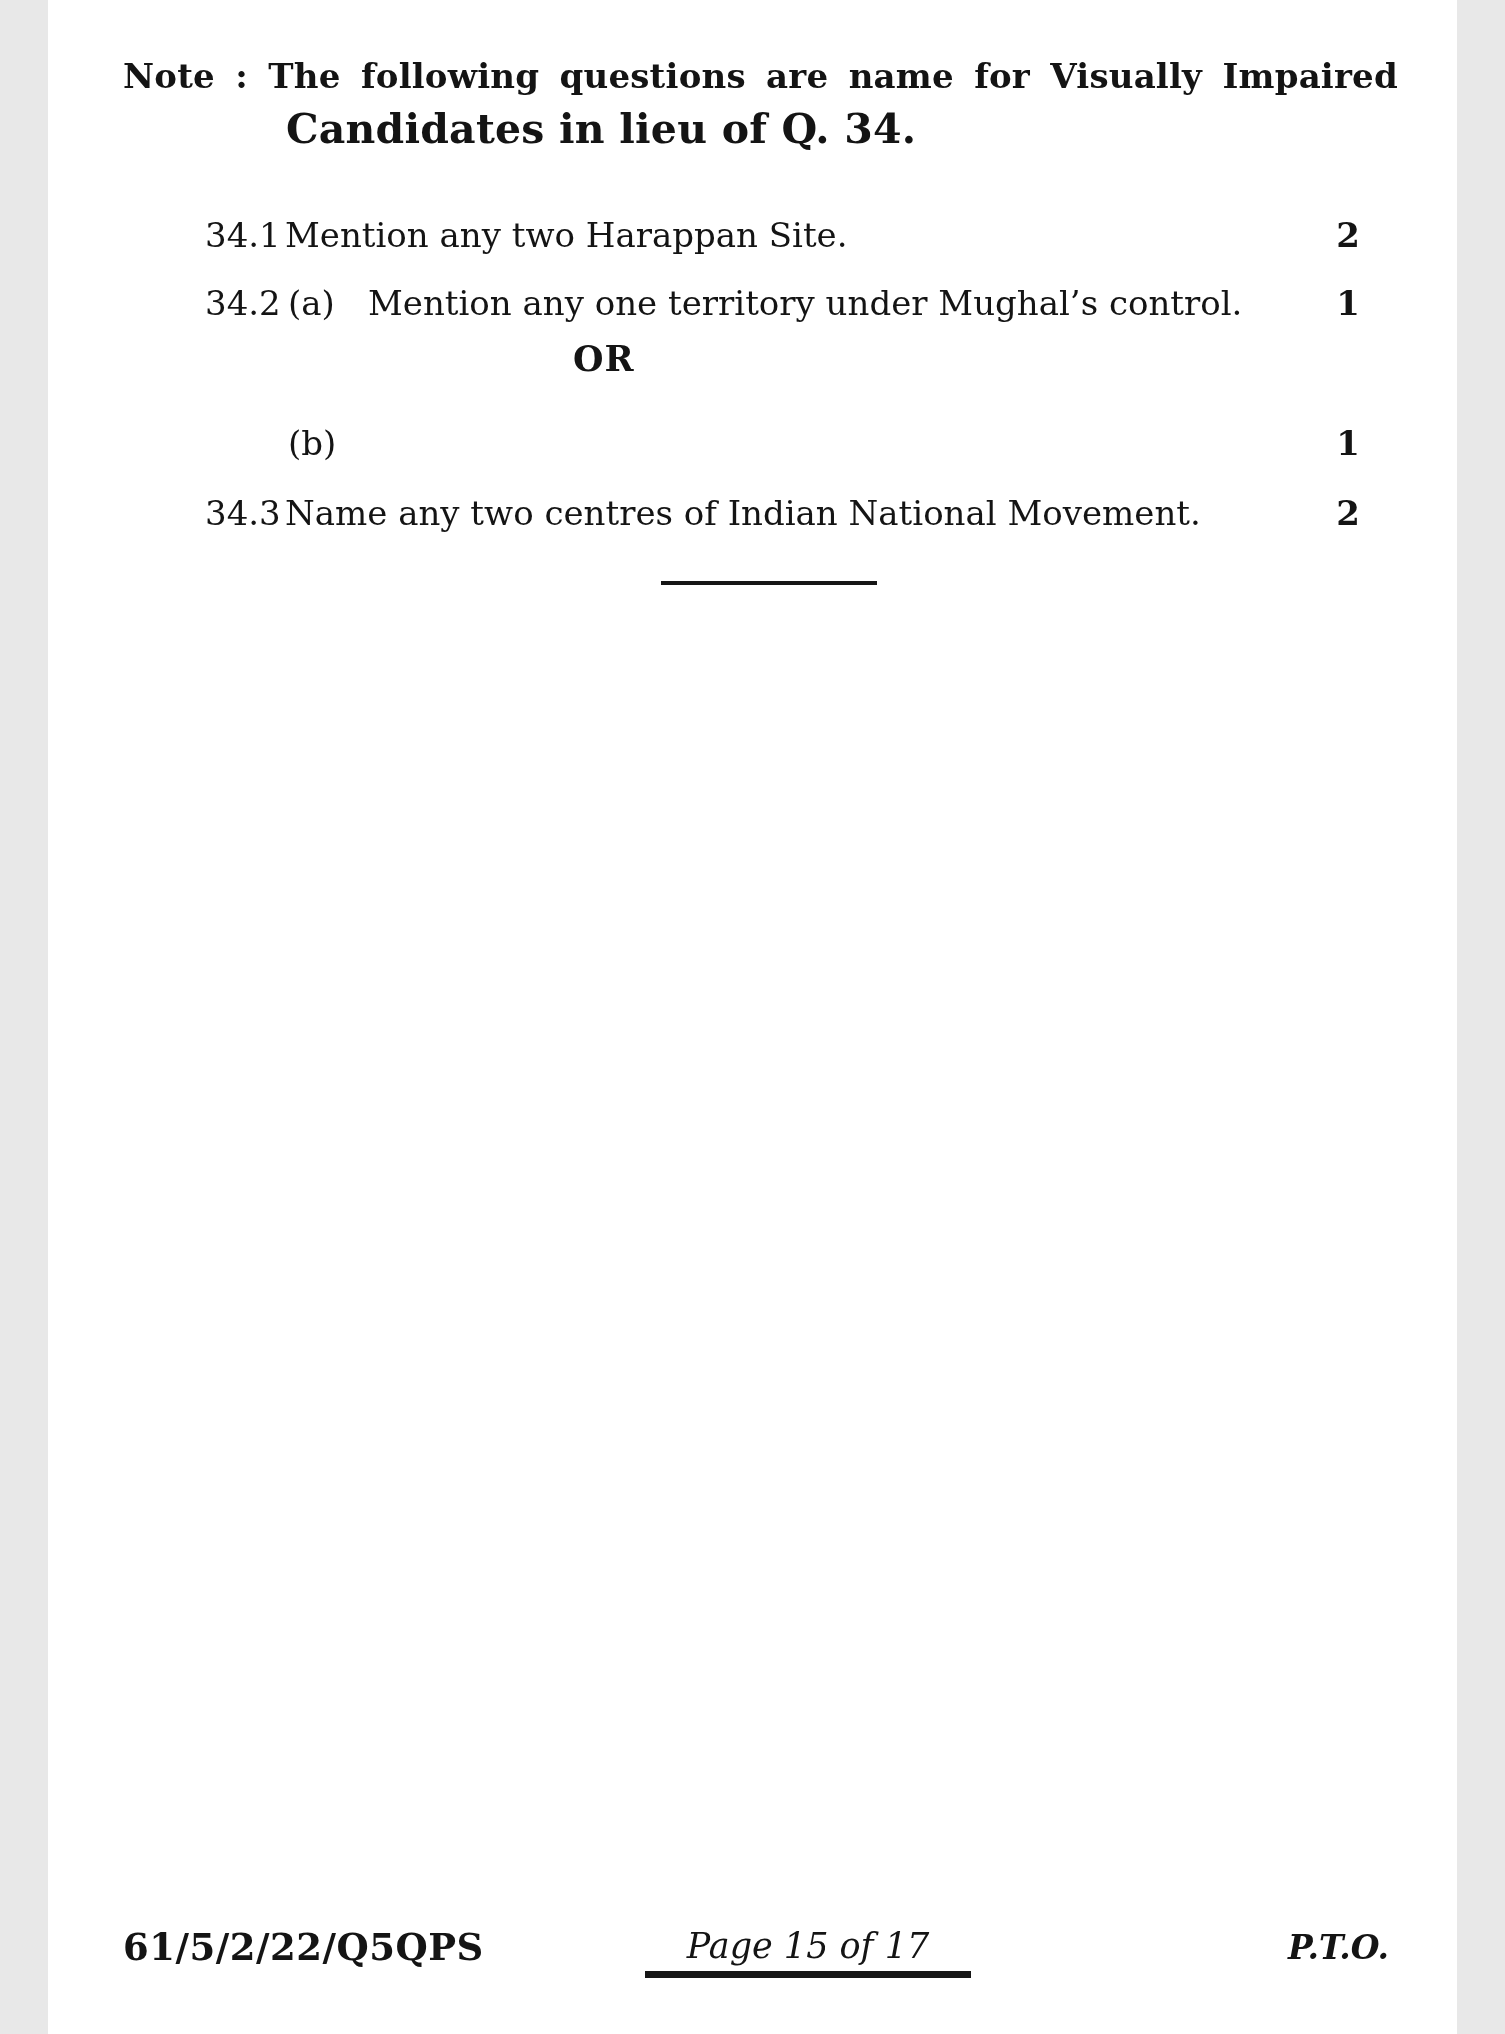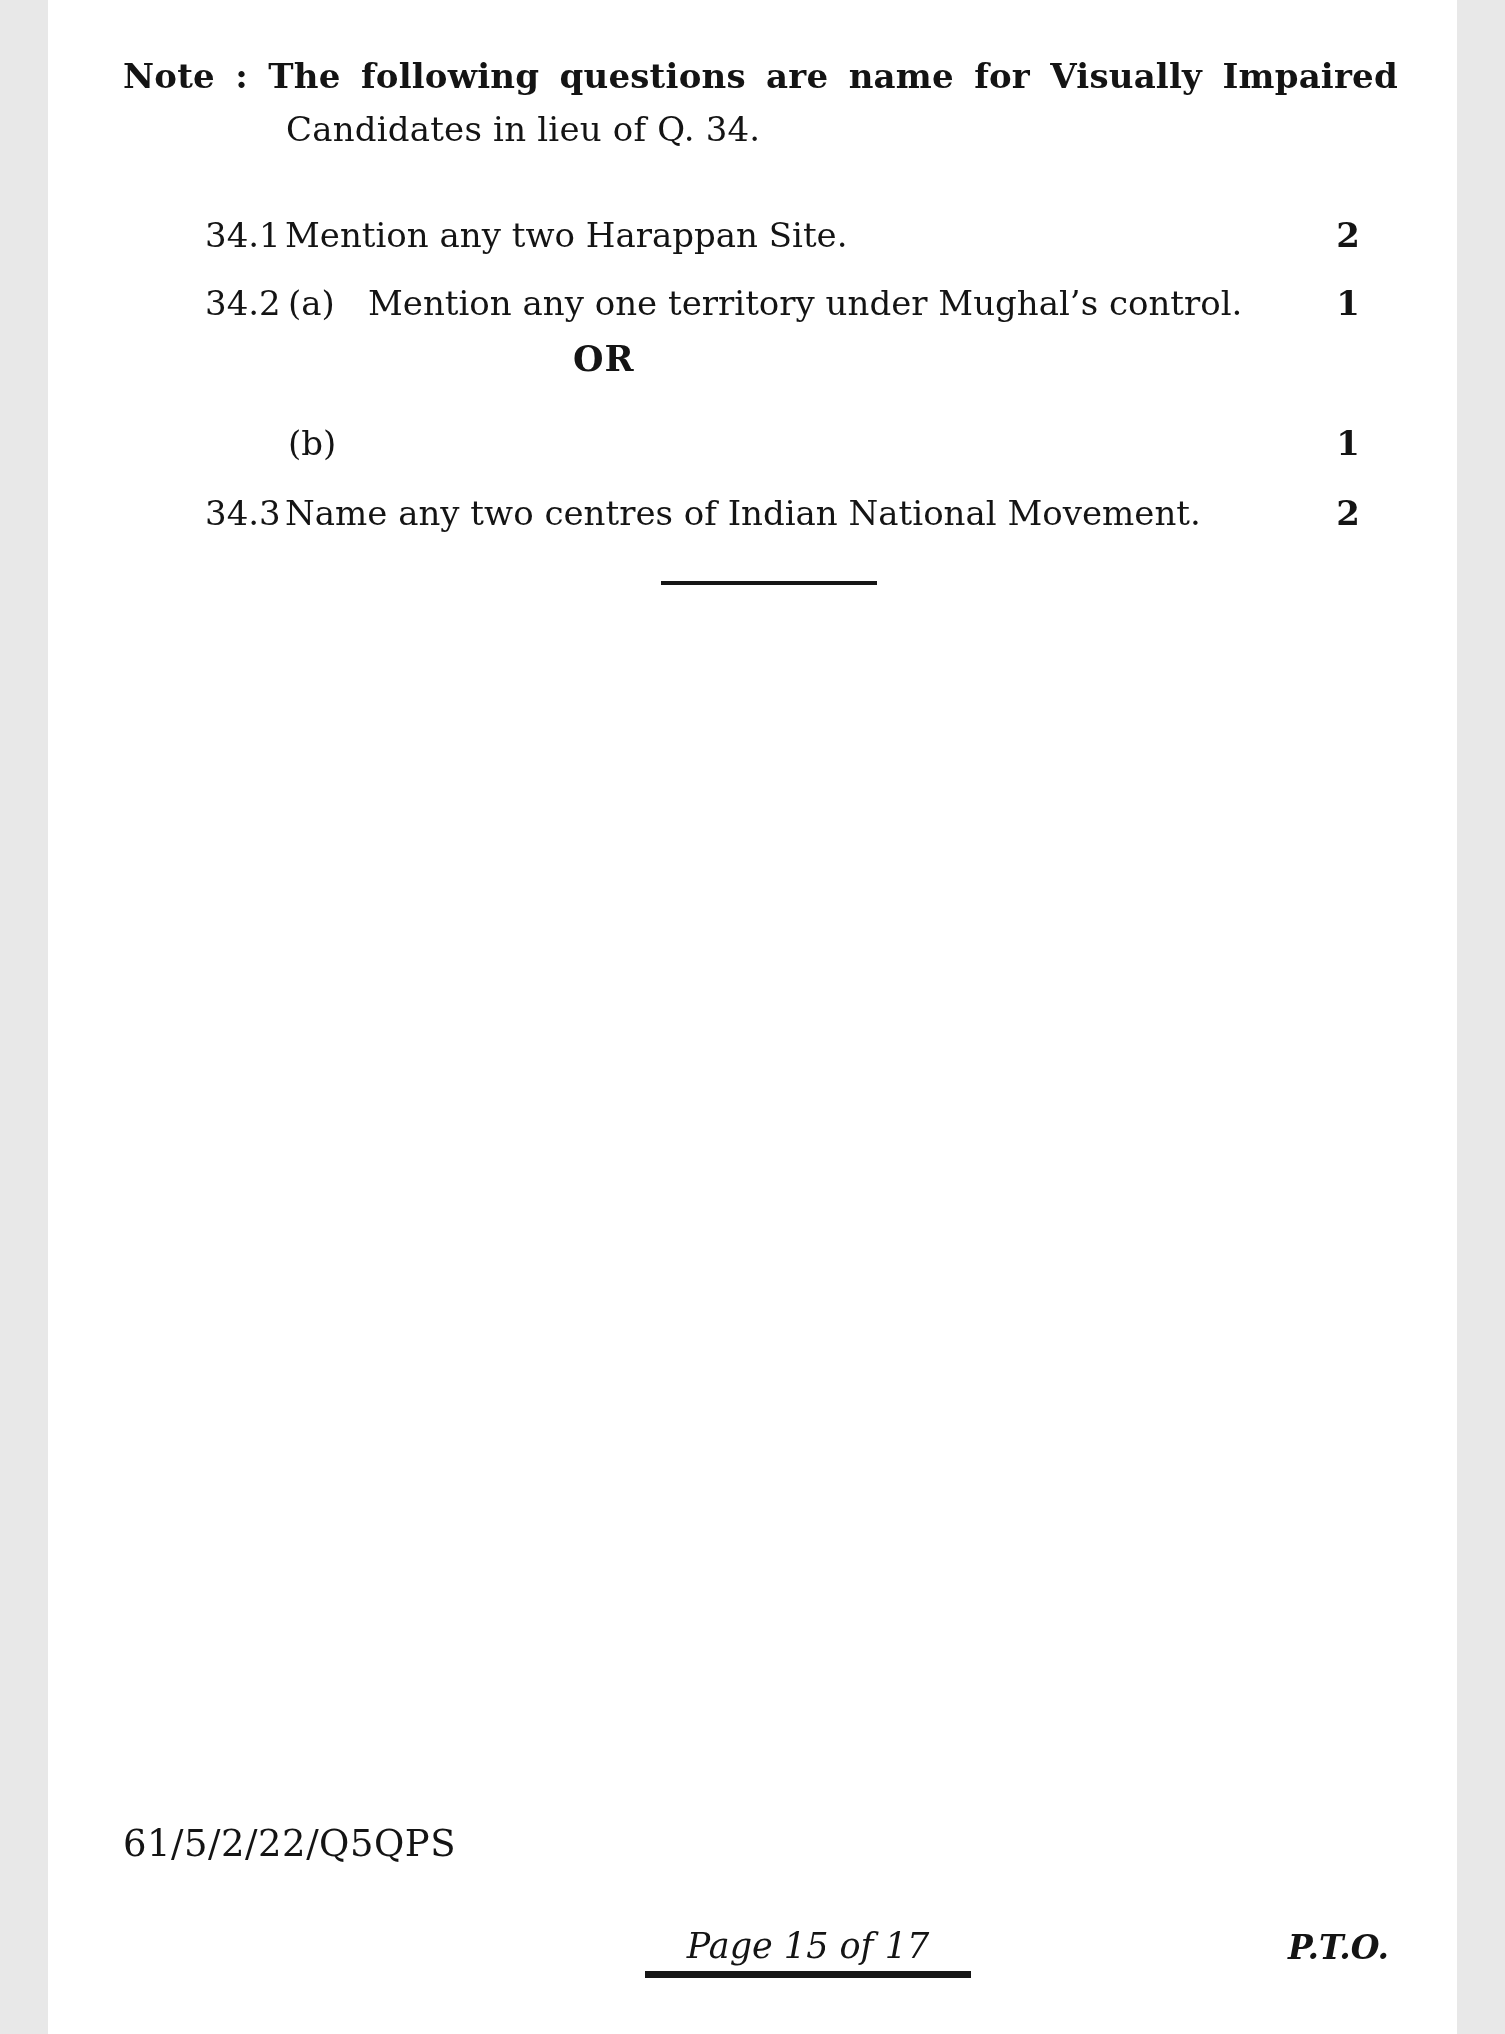--- a/index.html
+++ b/index.html
@@ -31,22 +31,22 @@
     text-align-last: justify;
     white-space: nowrap;
     letter-spacing: 0.2px;
   }
   .note-line1 { display: flex; justify-content: space-between; }
   .note-line1 span { white-space: pre; }
   .note-line2 {
     position: absolute;
     left: 238px;
     top: 108px;
-    font-size: 34px;
-    font-weight: 400;
+    font-size: 41px;
+    font-weight: 700;
     line-height: 42px;
     letter-spacing: 0.2px;
   }
 
   
   .q-row {
     position: absolute;
     left: 0;
     right: 0;
     height: 44px;
@@ -78,23 +78,23 @@
     top: 581px;
     width: 216px;
     height: 4px;
     background: #161616;
   }
 
   
   .footer-code {
     position: absolute;
     left: 75px;
-    top: 1822px;
+    top: 1925px;
     font-size: 37px;
-    font-weight: 400;
+    font-weight: 700;
     line-height: 44px;
     letter-spacing: 0.5px;
   }
   .footer-page {
     position: absolute;
     left: 597px;
     top: 1924px;
     width: 326px;
     text-align: center;
     font-size: 35px;

